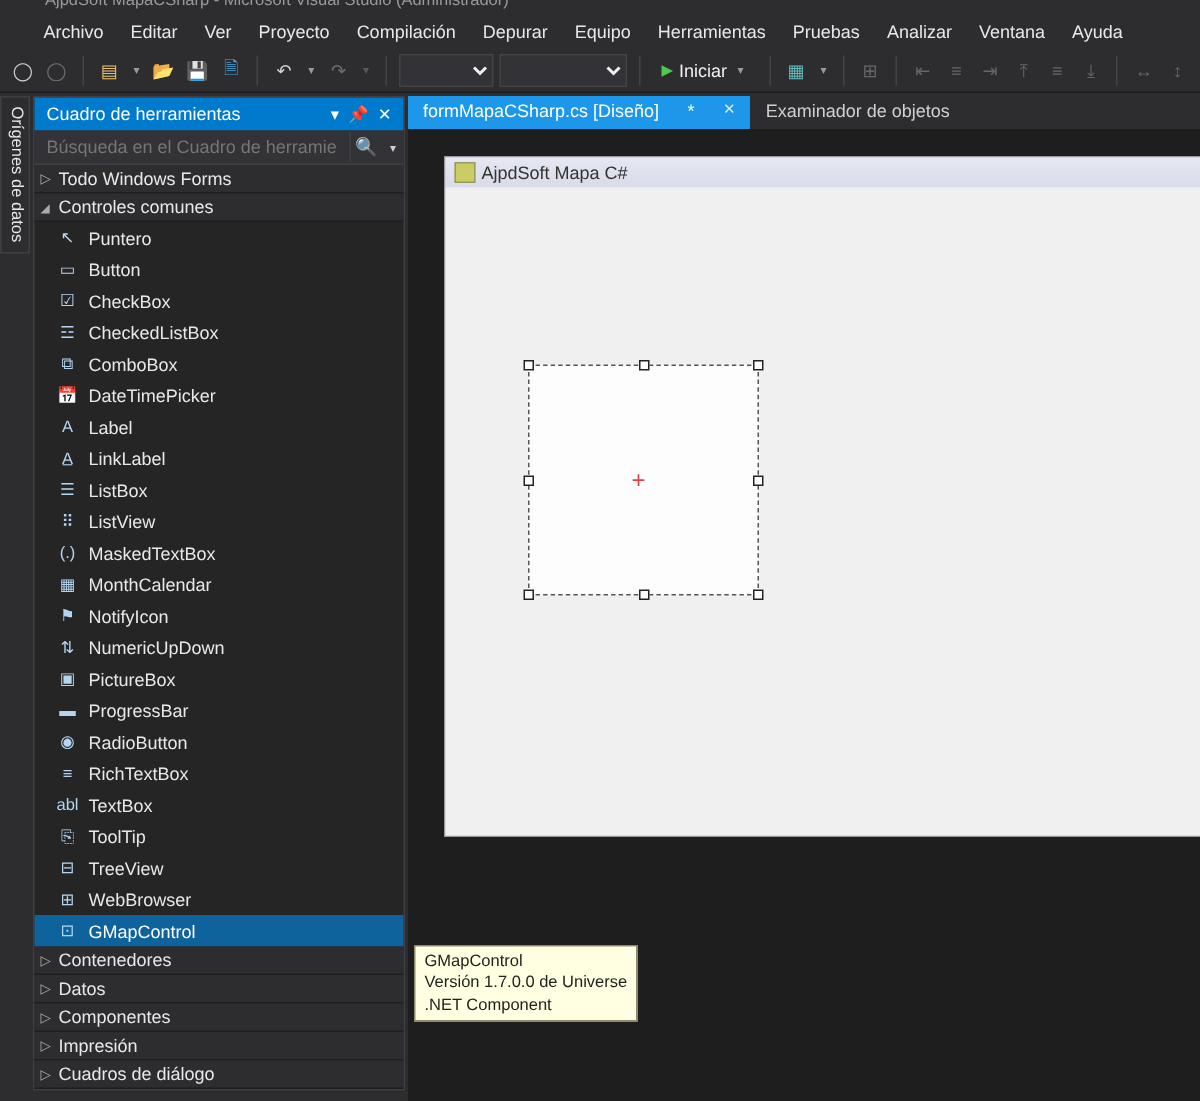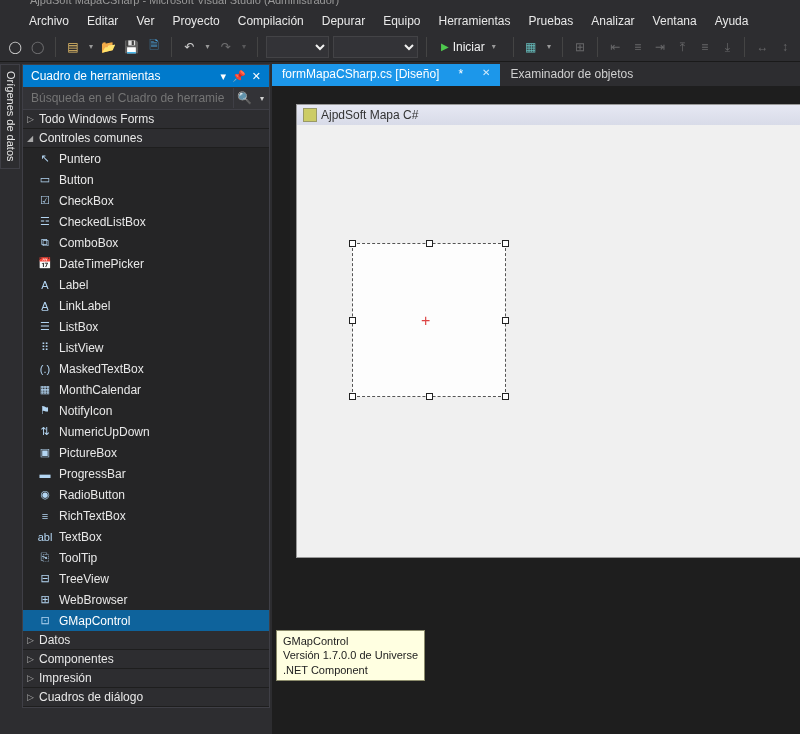--- a/index.html
+++ b/index.html
@@ -229,20 +229,21 @@
       </div>
       <div class="tbx-item">
         <span class="icon">⊞</span>
         <span>WebBrowser</span>
       </div>
       <div class="tbx-item sel">
         <span class="icon">⊡</span>
         <span>GMapControl</span>
       </div>
     </div>
+  <div class="tbx-group">Contenedores</div>
   <div class="tbx-group">Datos</div>
   <div class="tbx-group">Componentes</div>
   <div class="tbx-group">Impresión</div>
   <div class="tbx-group">Cuadros de diálogo</div>
 
 </div>
 
 <div class="doc-tabs">
   <div class="doc-tab active">
     <span>formMapaCSharp.cs [Diseño]</span>

